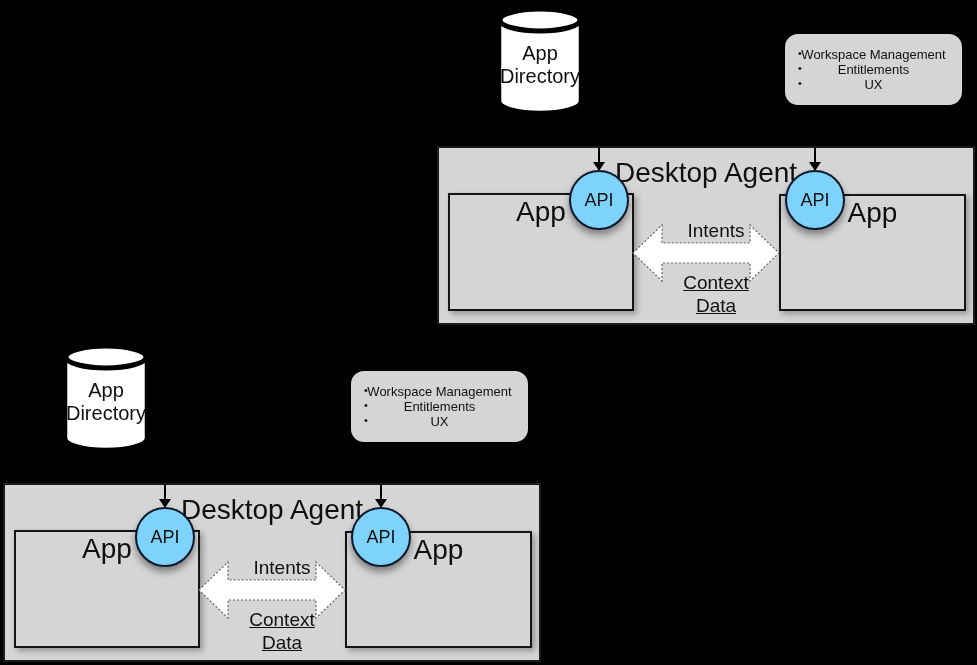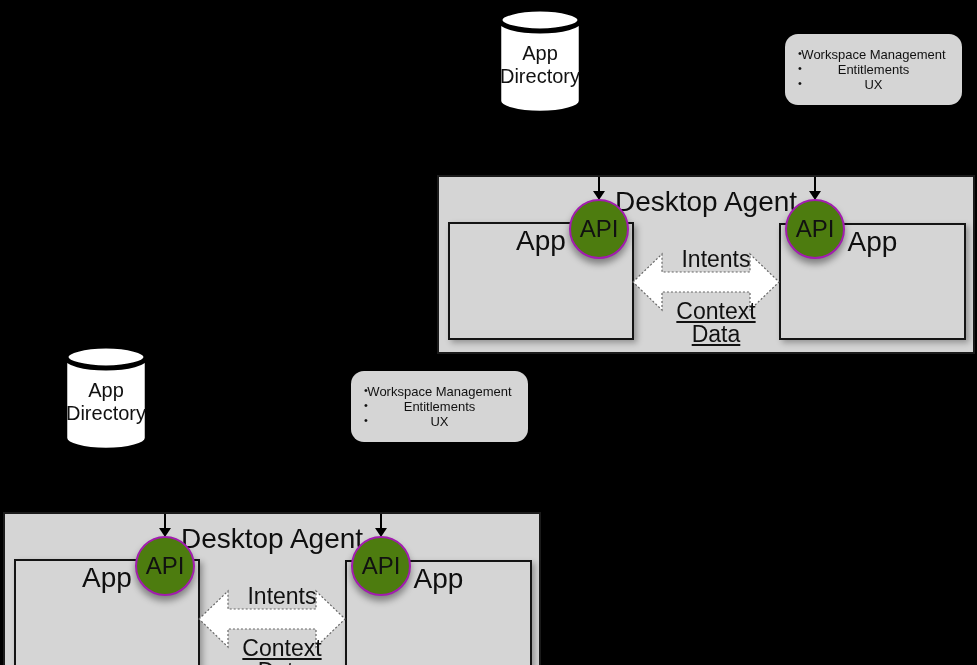--- a/index.html
+++ b/index.html
@@ -26,58 +26,58 @@
     background:#d5d5d5;border-radius:13px;box-sizing:border-box;
     display:flex;flex-direction:column;justify-content:center;
     box-shadow:2px 3px 5px rgba(0,0,0,0.45);
   }
   .callout-row{position:relative;text-align:center;font-size:13px;line-height:15px;}
   .callout-bullet{position:absolute;left:13px;top:-1px;font-size:11px;}
 
   
   .agent{
     position:absolute;left:0;top:140px;width:538px;height:179px;
-    background:#d5d5d5;border:2px solid #1b1b1b;box-sizing:border-box;margin-top:29px;
+    background:#d5d5d5;border:2px solid #1b1b1b;box-sizing:border-box;
   }
   .agent-title{
     position:absolute;left:0;top:9px;width:100%;text-align:center;
     font-size:28px;line-height:32px;color:#0f0f0f;z-index:1;
   }
   .app-box{
     position:absolute;background:#d5d5d5;border:2px solid #141414;
     box-sizing:border-box;box-shadow:3px 3px 6px rgba(0,0,0,0.3);z-index:1;
   }
   .app-left{left:9px;top:45px;width:186px;height:118px;}
   .app-right{left:340px;top:46px;width:187px;height:117px;}
   .app-label{margin-top:1px;text-align:center;font-size:28px;line-height:32px;color:#0f0f0f;}
 
   .api{
     position:absolute;width:60px;height:60px;border-radius:50%;
-    background:#4d7c0f;border:2px solid #a21caf;box-sizing:border-box;
+    background:#7dd3fc;border:2px solid #0f172a;box-sizing:border-box;
     display:flex;align-items:center;justify-content:center;
-    font-size:24px;color:#111;z-index:3;
+    font-size:18px;color:#111;z-index:3;
     box-shadow:0 5px 7px rgba(0,0,0,0.4);
   }
   .api-left{left:130px;top:22px;}
   .api-right{left:346px;top:22px;}
 
   .down-arrow{position:absolute;top:0;width:12px;height:24px;z-index:2;}
   .da-left{left:154px;}
   .da-right{left:370px;}
   .down-arrow .line{position:absolute;left:5px;top:0;width:2px;height:16px;background:#000;}
   .down-arrow .head{
     position:absolute;left:0;top:14px;width:0;height:0;
     border-left:6px solid transparent;border-right:6px solid transparent;
     border-top:9px solid #000;
   }
 
   .biarrow{position:absolute;left:193px;top:75px;z-index:2;}
   .flow-label{
     position:absolute;left:193px;width:168px;text-align:center;
-    font-size:23px;line-height:23px;color:#111;z-index:4;
+    font-size:19px;line-height:23px;color:#111;z-index:4;
   }
   .intents-label{top:71px;}
   .context-label{top:123px;white-space:pre-line;text-decoration:underline;}
 </style>
 </head>
 <body>
 
 <section class="figure figure-a">
 
   <div class="cylinder">

